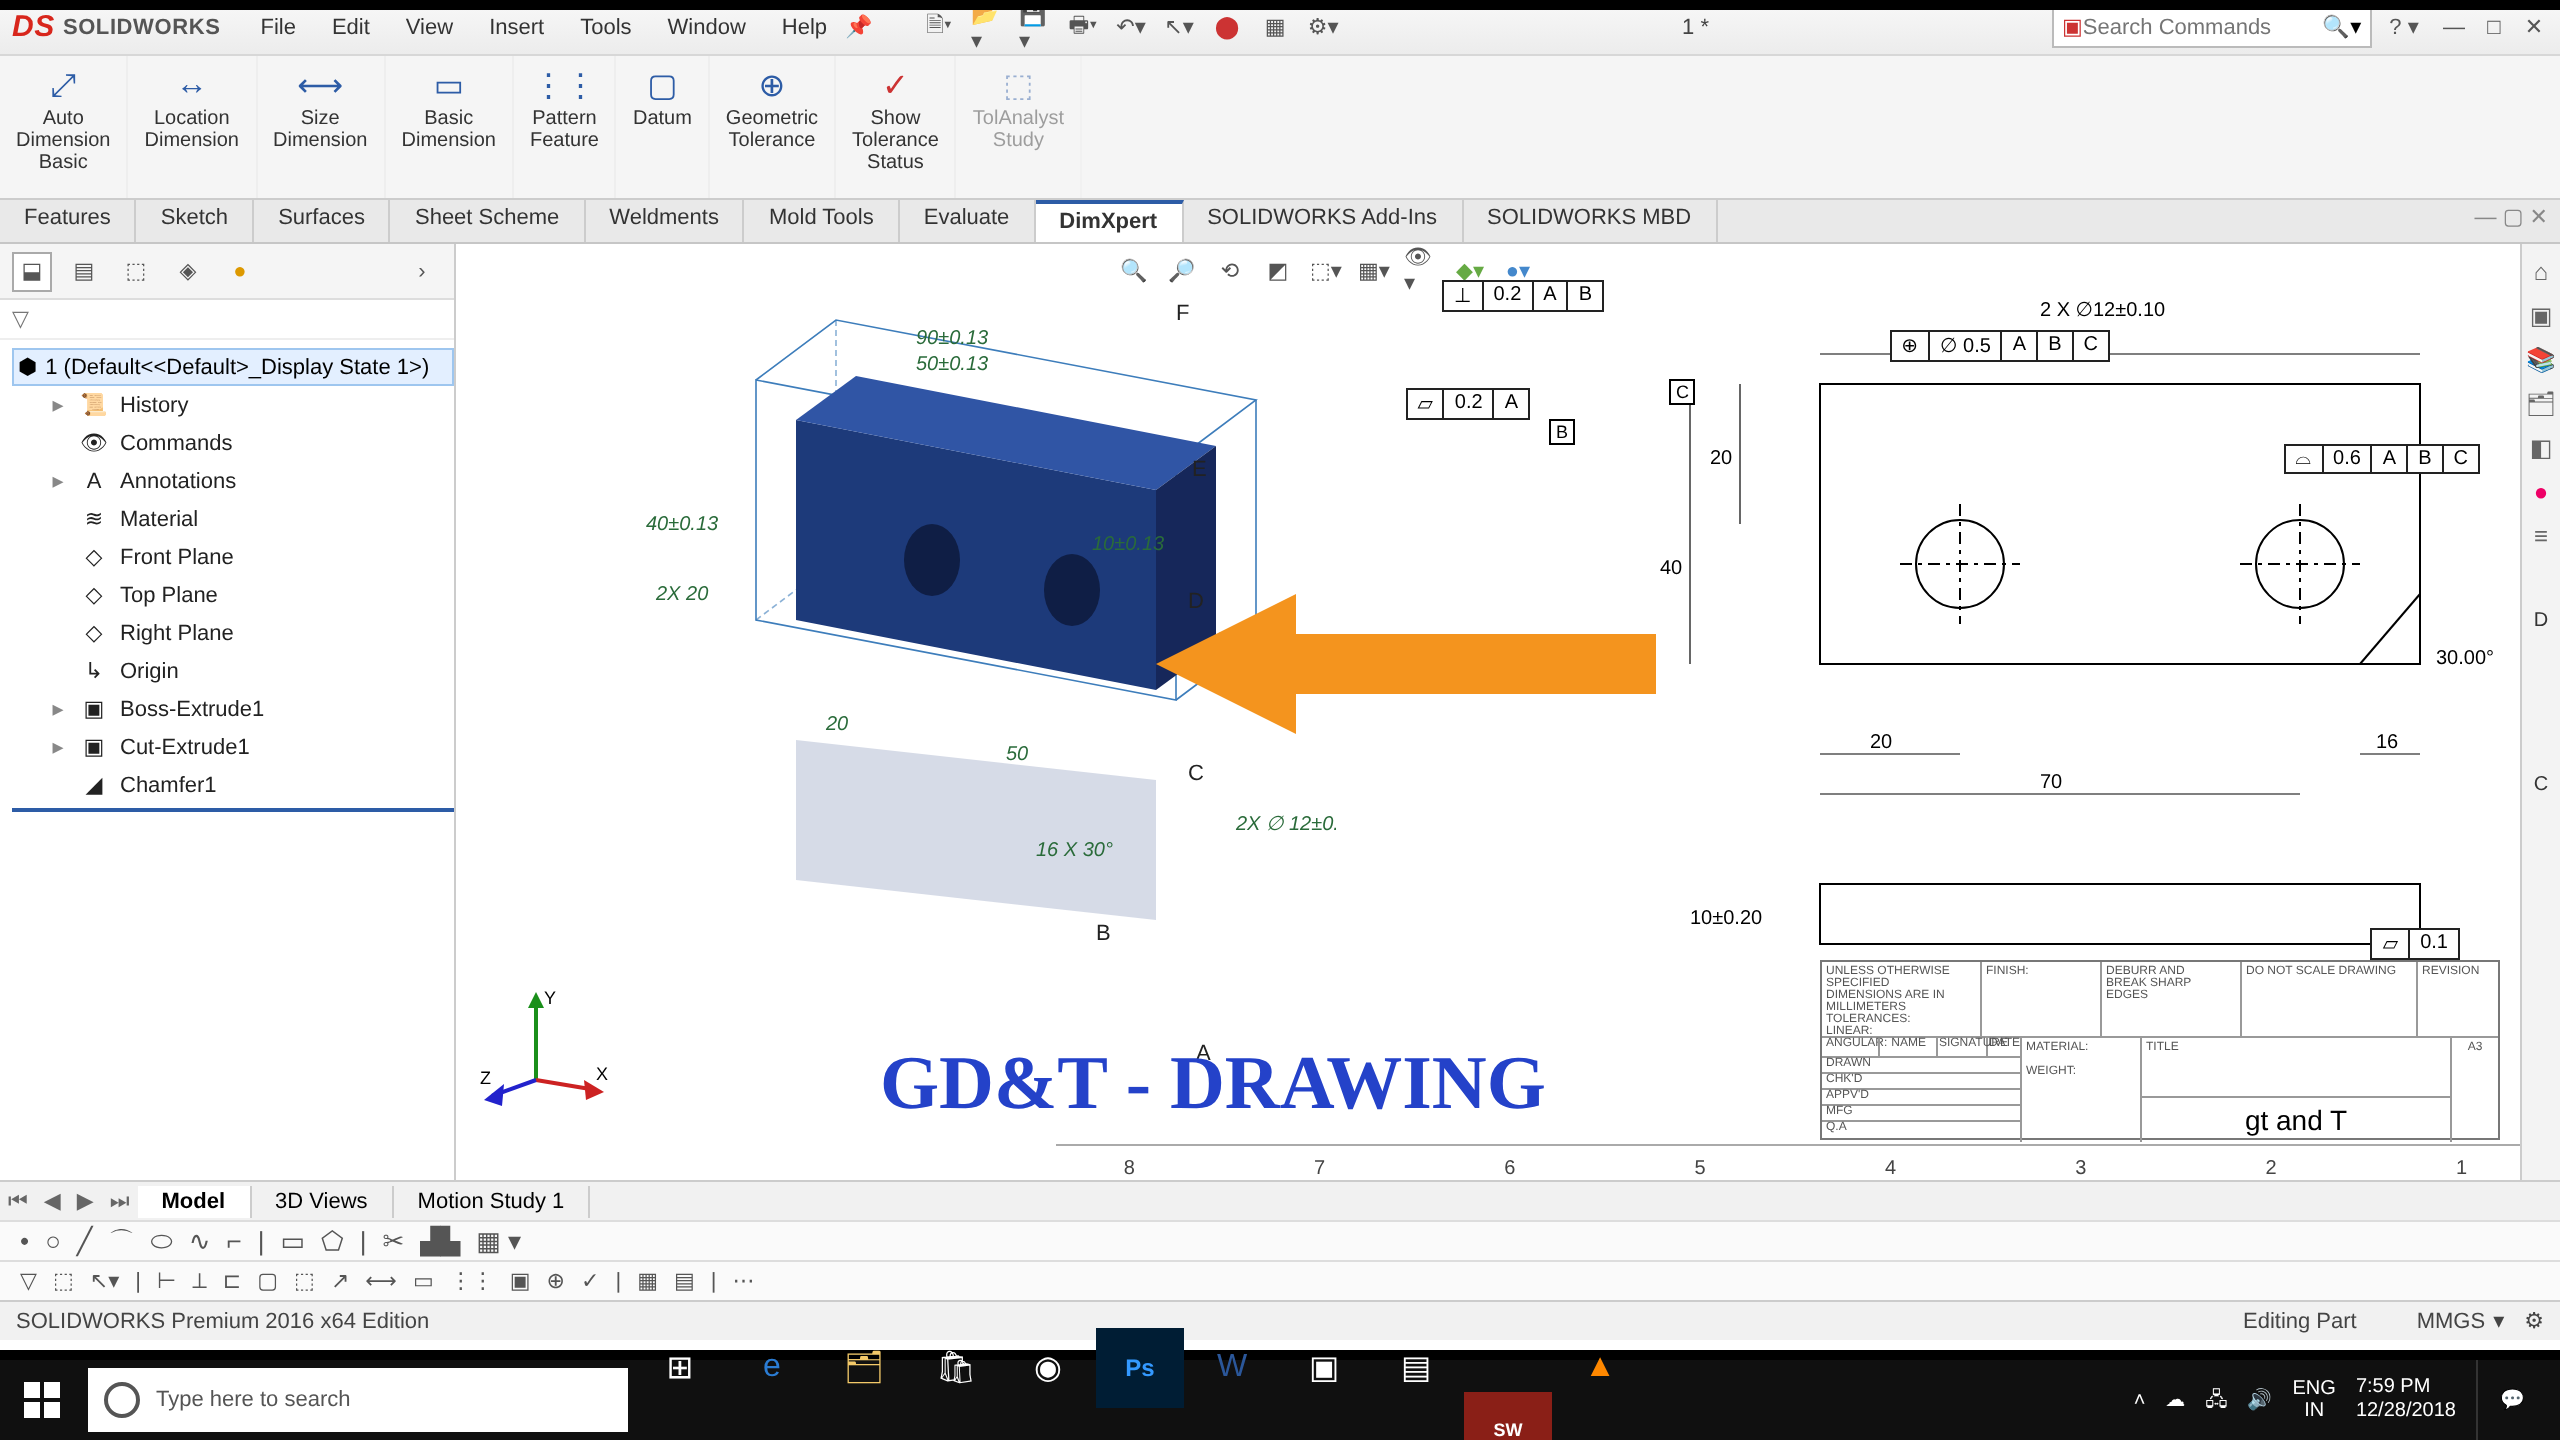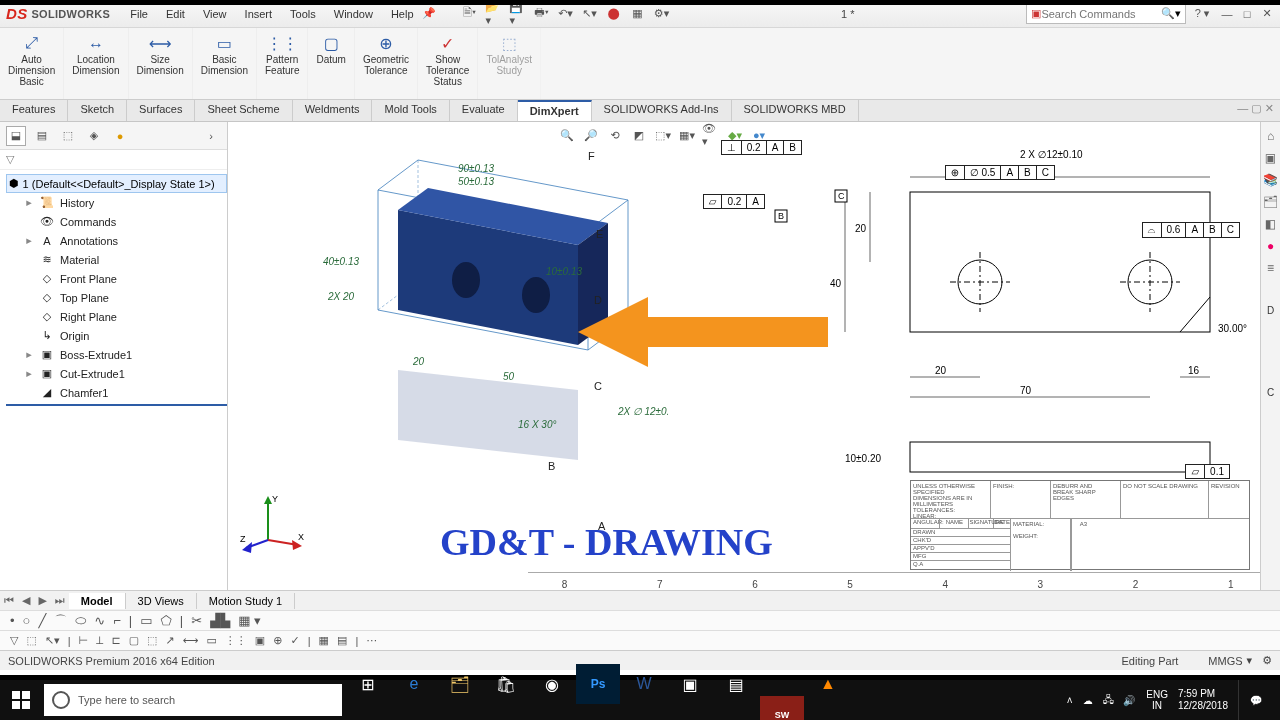--- a/index.html
+++ b/index.html
@@ -83,21 +83,21 @@
 
 .dxbar { position: absolute; left: 0; right: 0; bottom: 70px; height: 20px; background: #fafafa; border-top: 1px solid #ddd; display: flex; align-items: center; gap: 8px; padding: 0 10px; color: #555; }
 
 
 .statusbar { position: absolute; left: 0; right: 0; bottom: 50px; height: 20px; background: #f1f1f1; border-top: 1px solid #ccc; display: flex; align-items: center; padding: 0 8px; font-size: 11px; color: #444; }
 .statusbar .sp { flex: 1; }
 
 
 .taskbar { position: absolute; left: 0; right: 0; bottom: 0; height: 40px; background: #101010; display: flex; align-items: center; color: #fff; }
 .taskbar .start { width: 42px; height: 40px; display: flex; align-items: center; justify-content: center; }
-.taskbar .search { display: flex; align-items: center; background: #fff; color: #777; width: 298px; height: 32px; margin-left: 2px; padding: 0 8px; gap: 8px; }
+.taskbar .search { display: flex; align-items: center; background: #fff; color: #777; width: 270px; height: 32px; margin-left: 2px; padding: 0 8px; gap: 8px; }
 .taskbar .search .cortana { width:18px; height:18px; border:2px solid #555; border-radius:50%; }
 .taskbar .ticons { display: flex; gap: 2px; margin-left: 4px; }
 .taskbar .ticons .ti { width: 44px; height: 40px; display: flex; align-items: center; justify-content: center; font-size: 16px; }
 .taskbar .ticons .ti.active { border-bottom: 2px solid #76b9ed; background: #2a2a2a; margin-top: 32px; }
 .taskbar .tray { margin-left: auto; display: flex; align-items: center; gap: 10px; padding-right: 6px; font-size: 10px; }
 .taskbar .clock { line-height: 1.2; }
 .taskbar .notif { width: 36px; height: 40px; display: flex; align-items: center; justify-content: center; border-left: 1px solid #333; }
 
 
 .blackbar { position: absolute; left: 0; right: 0; background: #000; height: 5px; }
@@ -444,20 +444,24 @@
             <div style="width:25px;border-right:1px solid #999;text-align:center">SIGNATURE</div>
             <div style="flex:1;text-align:center">DATE</div>
           </div>
         <div style="border-bottom:1px solid #999;height:8px;padding-left:2px">DRAWN</div>
         <div style="border-bottom:1px solid #999;height:8px;padding-left:2px">CHK'D</div>
         <div style="border-bottom:1px solid #999;height:8px;padding-left:2px">APPV'D</div>
         <div style="border-bottom:1px solid #999;height:8px;padding-left:2px">MFG</div>
         <div style="height:8px;padding-left:2px">Q.A</div>
       </div>
       <div style="width:60px;border-right:1px solid #999;padding:2px">MATERIAL:<br><br>WEIGHT:</div>
+      <div style="flex:1;display:flex;flex-direction:column">
+        <div style="flex:1;border-bottom:1px solid #999;padding:2px">TITLE</div>
+        <div style="height:22px;display:flex;align-items:center;justify-content:center;font-size:14px;color:#000">gt and T</div>
+      </div>
       <div style="width:24px;border-left:1px solid #999;text-align:center;padding-top:2px">A3</div>
     </div>
   </div>
 
   <svg class="triad" width="70" height="70">
     <line x1="30" y1="50" x2="30" y2="10" stroke="#1a8f1a" stroke-width="2"></line>
       <polygon points="30,6 26,14 34,14" fill="#1a8f1a"></polygon>
     <line x1="30" y1="50" x2="60" y2="55" stroke="#c22" stroke-width="2"></line>
       <polygon points="64,56 54,50 55,60" fill="#c22"></polygon>
     <line x1="30" y1="50" x2="8" y2="58" stroke="#22c" stroke-width="2"></line>

